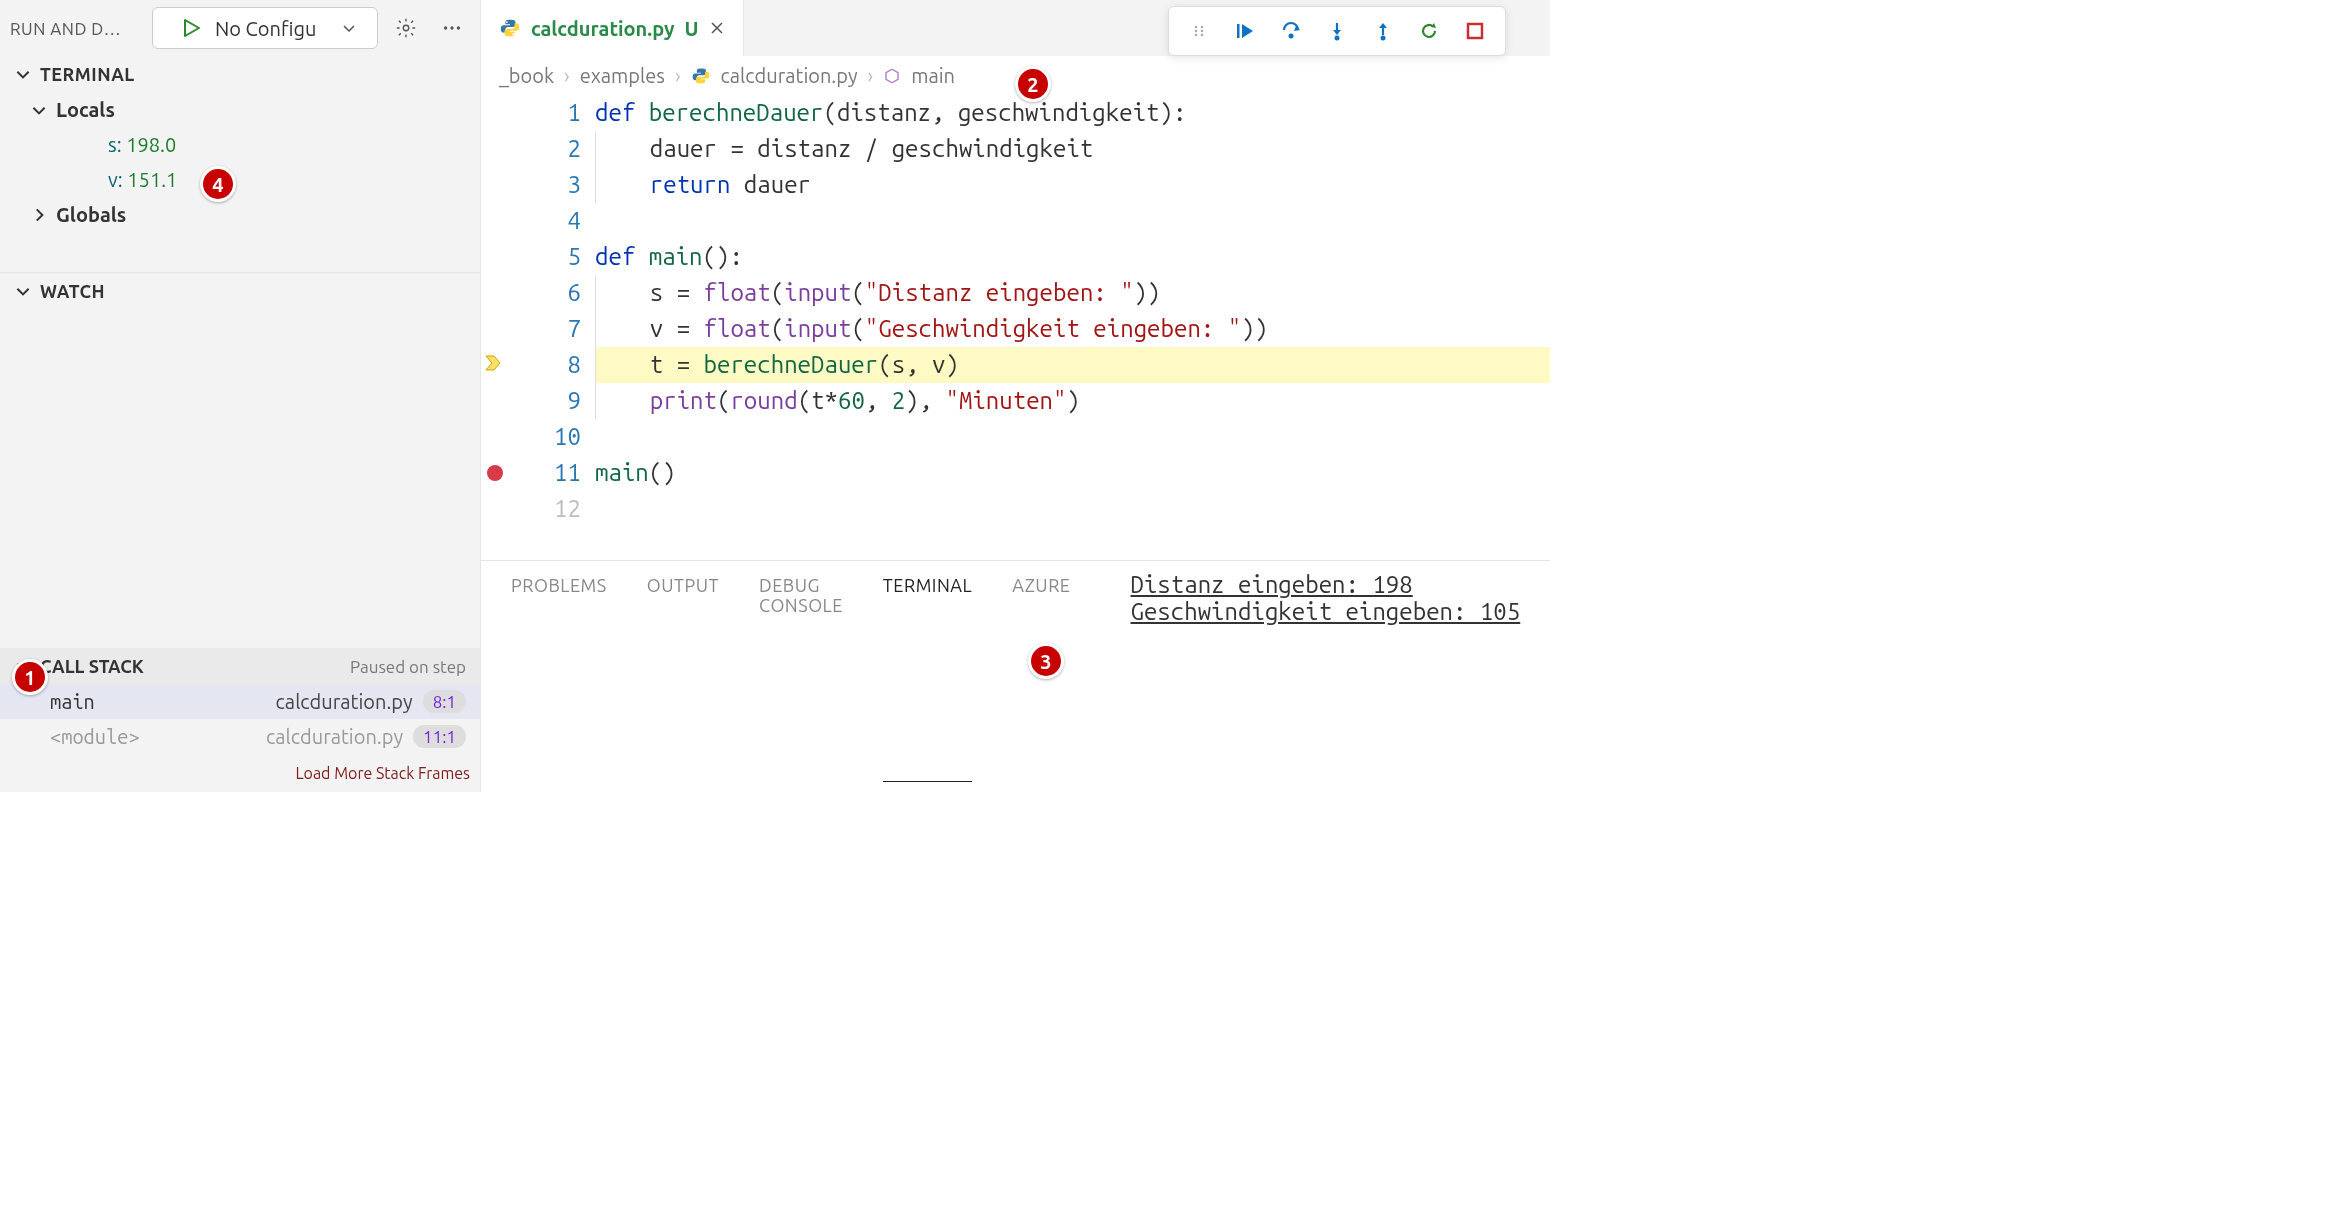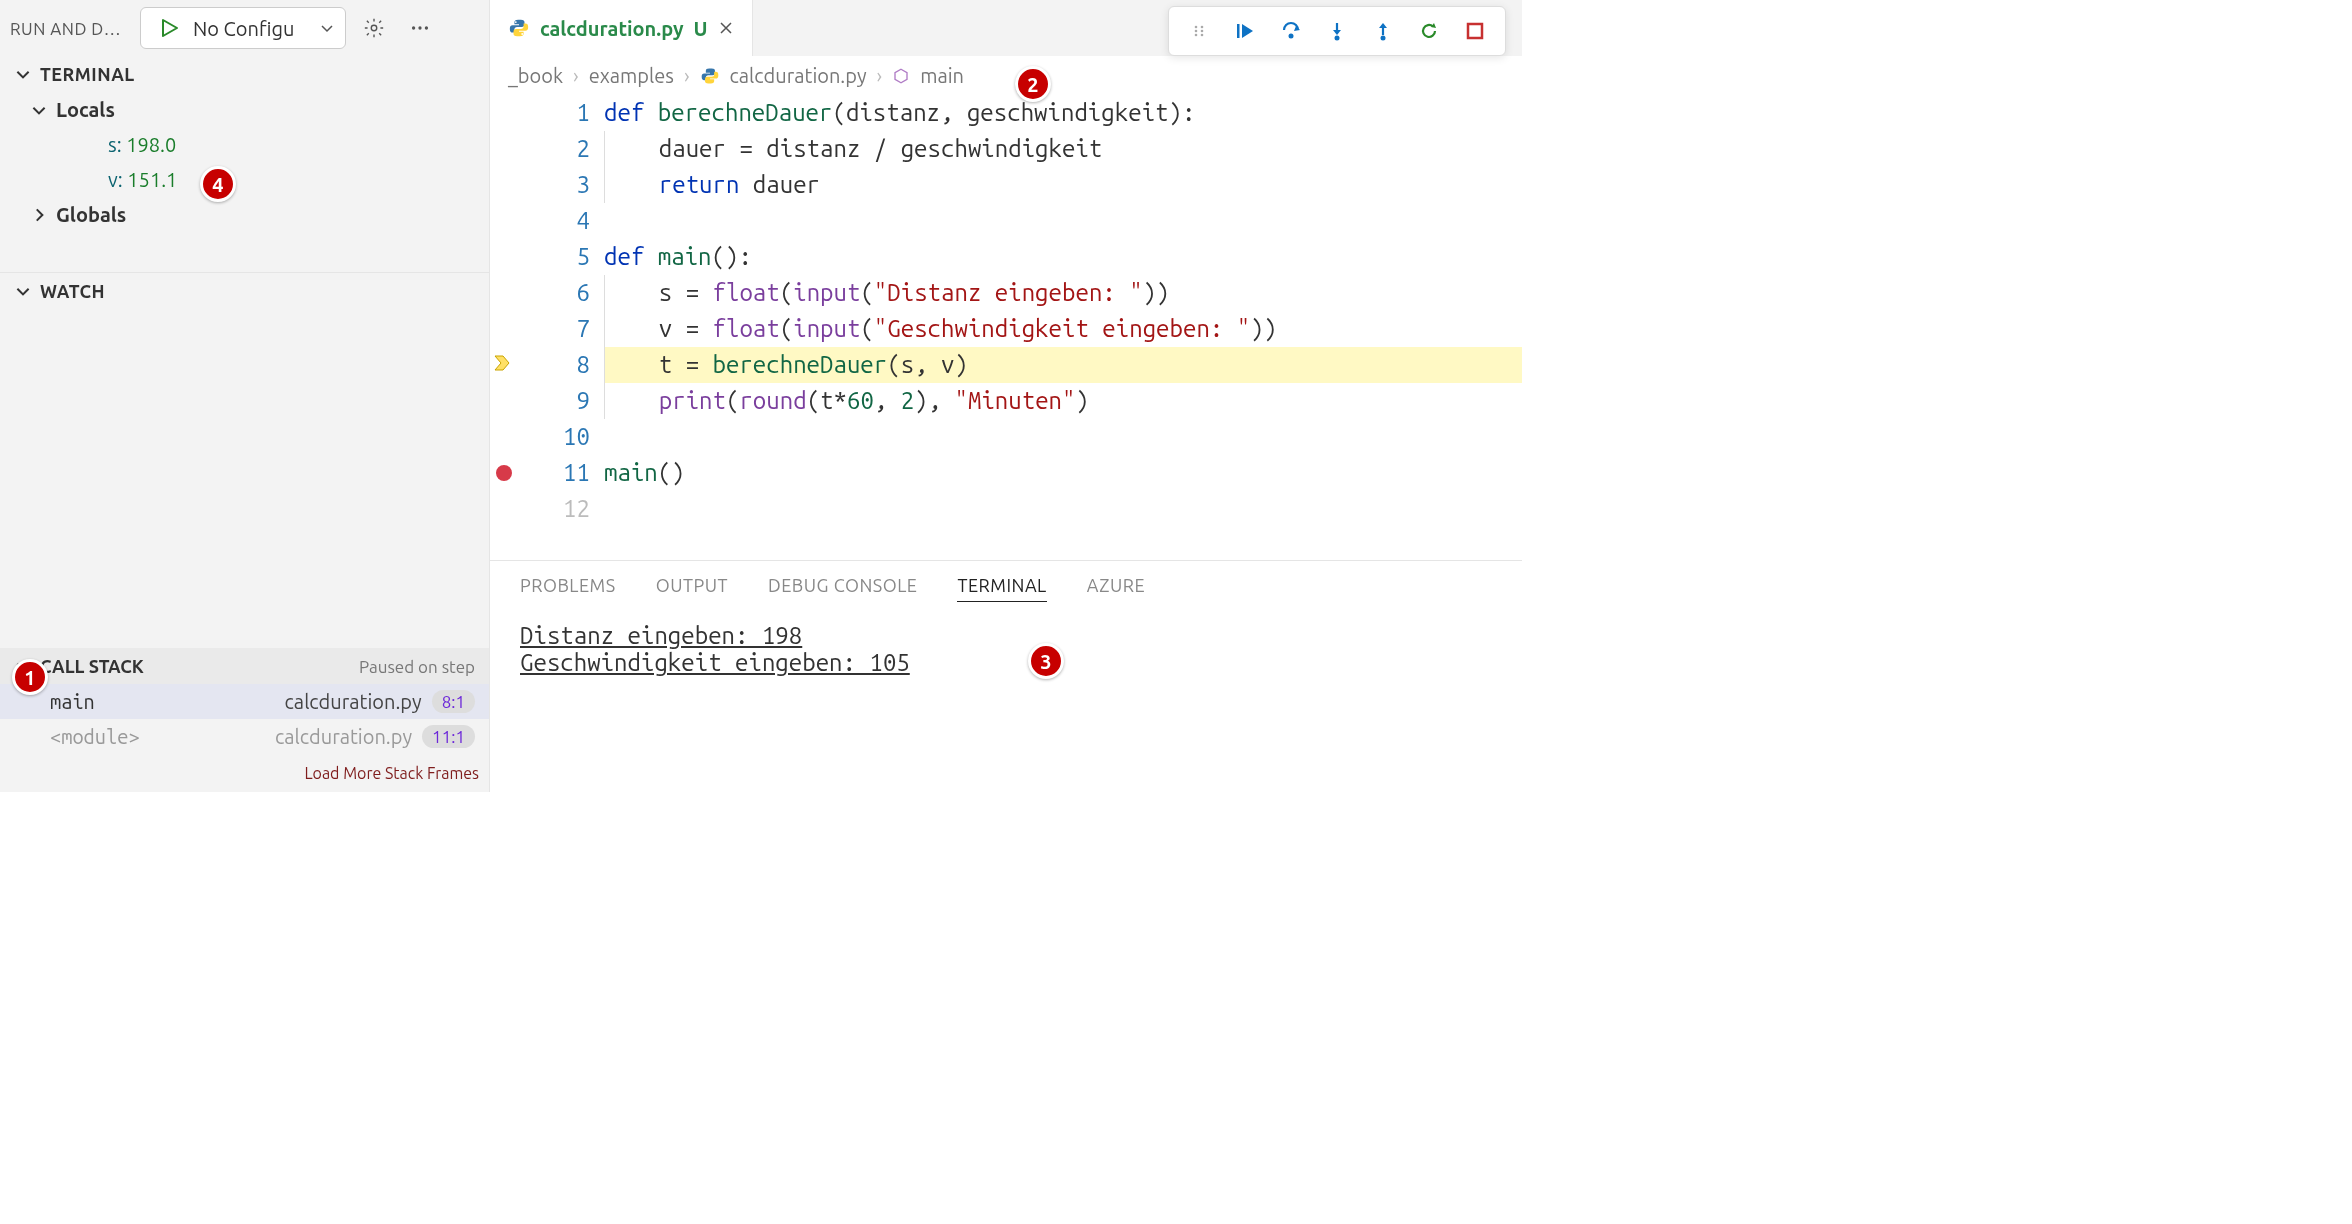--- a/index.html
+++ b/index.html
@@ -1,21 +1,21 @@
 <!DOCTYPE html>
 <html><head>
 <meta charset="utf-8">
 <style>
 * { margin: 0; padding: 0; box-sizing: border-box; }
 body { font-family: "Segoe UI", Ubuntu, sans-serif; font-size: 20px; color: #333; background: #fff; overflow: hidden; }
 .app { display: flex; width: 1522px; height: 792px; position: relative; }
 .sidebar { width: 490px; background: #f3f3f3; display: flex; flex-direction: column; border-right: 1px solid #e5e5e5;}
 .topbar { display: flex; align-items: center; gap: 10px; padding: 6px 10px; height: 56px;}
 .topbar-title { flex: 0 0 auto; color: #555; font-size: 17px; letter-spacing: 0.5px; width: 120px; overflow: hidden; white-space: nowrap; text-overflow: ellipsis;}
-.config-box { display:flex; align-items:center; background:#fff; border:1px solid #ccc; border-radius:6px; height:42px; padding:0 10px; gap:6px;}
+.config-box { display:flex; align-items:center; background:#fff; border:1px solid #ccc; border-radius:6px; height:42px; padding:0 20px; gap:6px;margin-left:12px;}
 .icon-btn { display:inline-flex; align-items:center; justify-content:center; width:36px; height:36px; border-radius:4px; cursor:pointer;}
 .config-label{ font-size:20px; color:#333; width:120px; overflow:hidden; white-space:nowrap; text-overflow:clip;}
 
 .section-header { display:flex; align-items:center; gap:8px; padding:8px 14px; font-weight:700; color:#333; font-size:18px; letter-spacing:0.5px; cursor:pointer;}
 .tree-row { display:flex; align-items:center; padding:6px 0 6px 30px; gap:8px; cursor:pointer; font-size:20px;}
 .tree-row.sub { padding-left:48px;}
 .tree-row .leaf { padding-left:60px;}
 .var-name{ color:#0b6370;}
 .var-val{ color:#1a7d2b;}
 
@@ -48,21 +48,21 @@
 .code{ flex:1; white-space:pre; position:relative;}
 .code .line{ height:36px;}
 .hl{ background:#fff9c4; display:block; width:100%;}
 .indent-guide{ border-left:1px solid #ddd; display:inline-block; height:36px; vertical-align:top; margin-right:0;}
 .kw{ color:#0033b3;}
 .fn{ color:#116644;}
 .fn2{ color:#7a3e9d;}
 .str{ color:#a31515;}
 .num{ color:#116644;}
 
-.panel{ border-top:1px solid #e5e5e5; display:flex; flex-direction:column; height:232px; background:#fff;}
+.panel{ border-top:1px solid #e5e5e5; display:flex; flex-direction:row; height:232px; background:#fff;}
 .panel-tabs{ display:flex; gap:40px; padding:14px 30px 10px;}
 .panel-tab{ color:#888; font-size:18px; letter-spacing:0.5px; cursor:pointer; padding-bottom:6px;}
 .panel-tab.active{ color:#222; border-bottom:1px solid #222;}
 .terminal{ padding:10px 30px; font-family:"Ubuntu Mono",monospace; font-size:24px; white-space:pre;text-decoration:underline;}
 
 .debug-toolbar{ position:absolute; top:6px; right:16px; background:#fff; border:1px solid #ddd; border-radius:6px; box-shadow:0 2px 8px rgba(0,0,0,0.1); display:flex; align-items:center; gap:10px; padding:6px 12px; z-index:10;}
 .debug-toolbar .dbtn{ width:36px; height:36px; display:flex; align-items:center; justify-content:center; cursor:pointer; border-radius:4px;}
 .callout{ position:absolute; width:36px; height:36px; background:#c70000; border:3px solid #fff; border-radius:50%; color:#fff; display:flex; align-items:center; justify-content:center; font-weight:700; font-size:20px; z-index:20; box-shadow:0 1px 3px rgba(0,0,0,0.3);}
 
 .chev{ width:18px; height:18px; display:inline-flex;}

